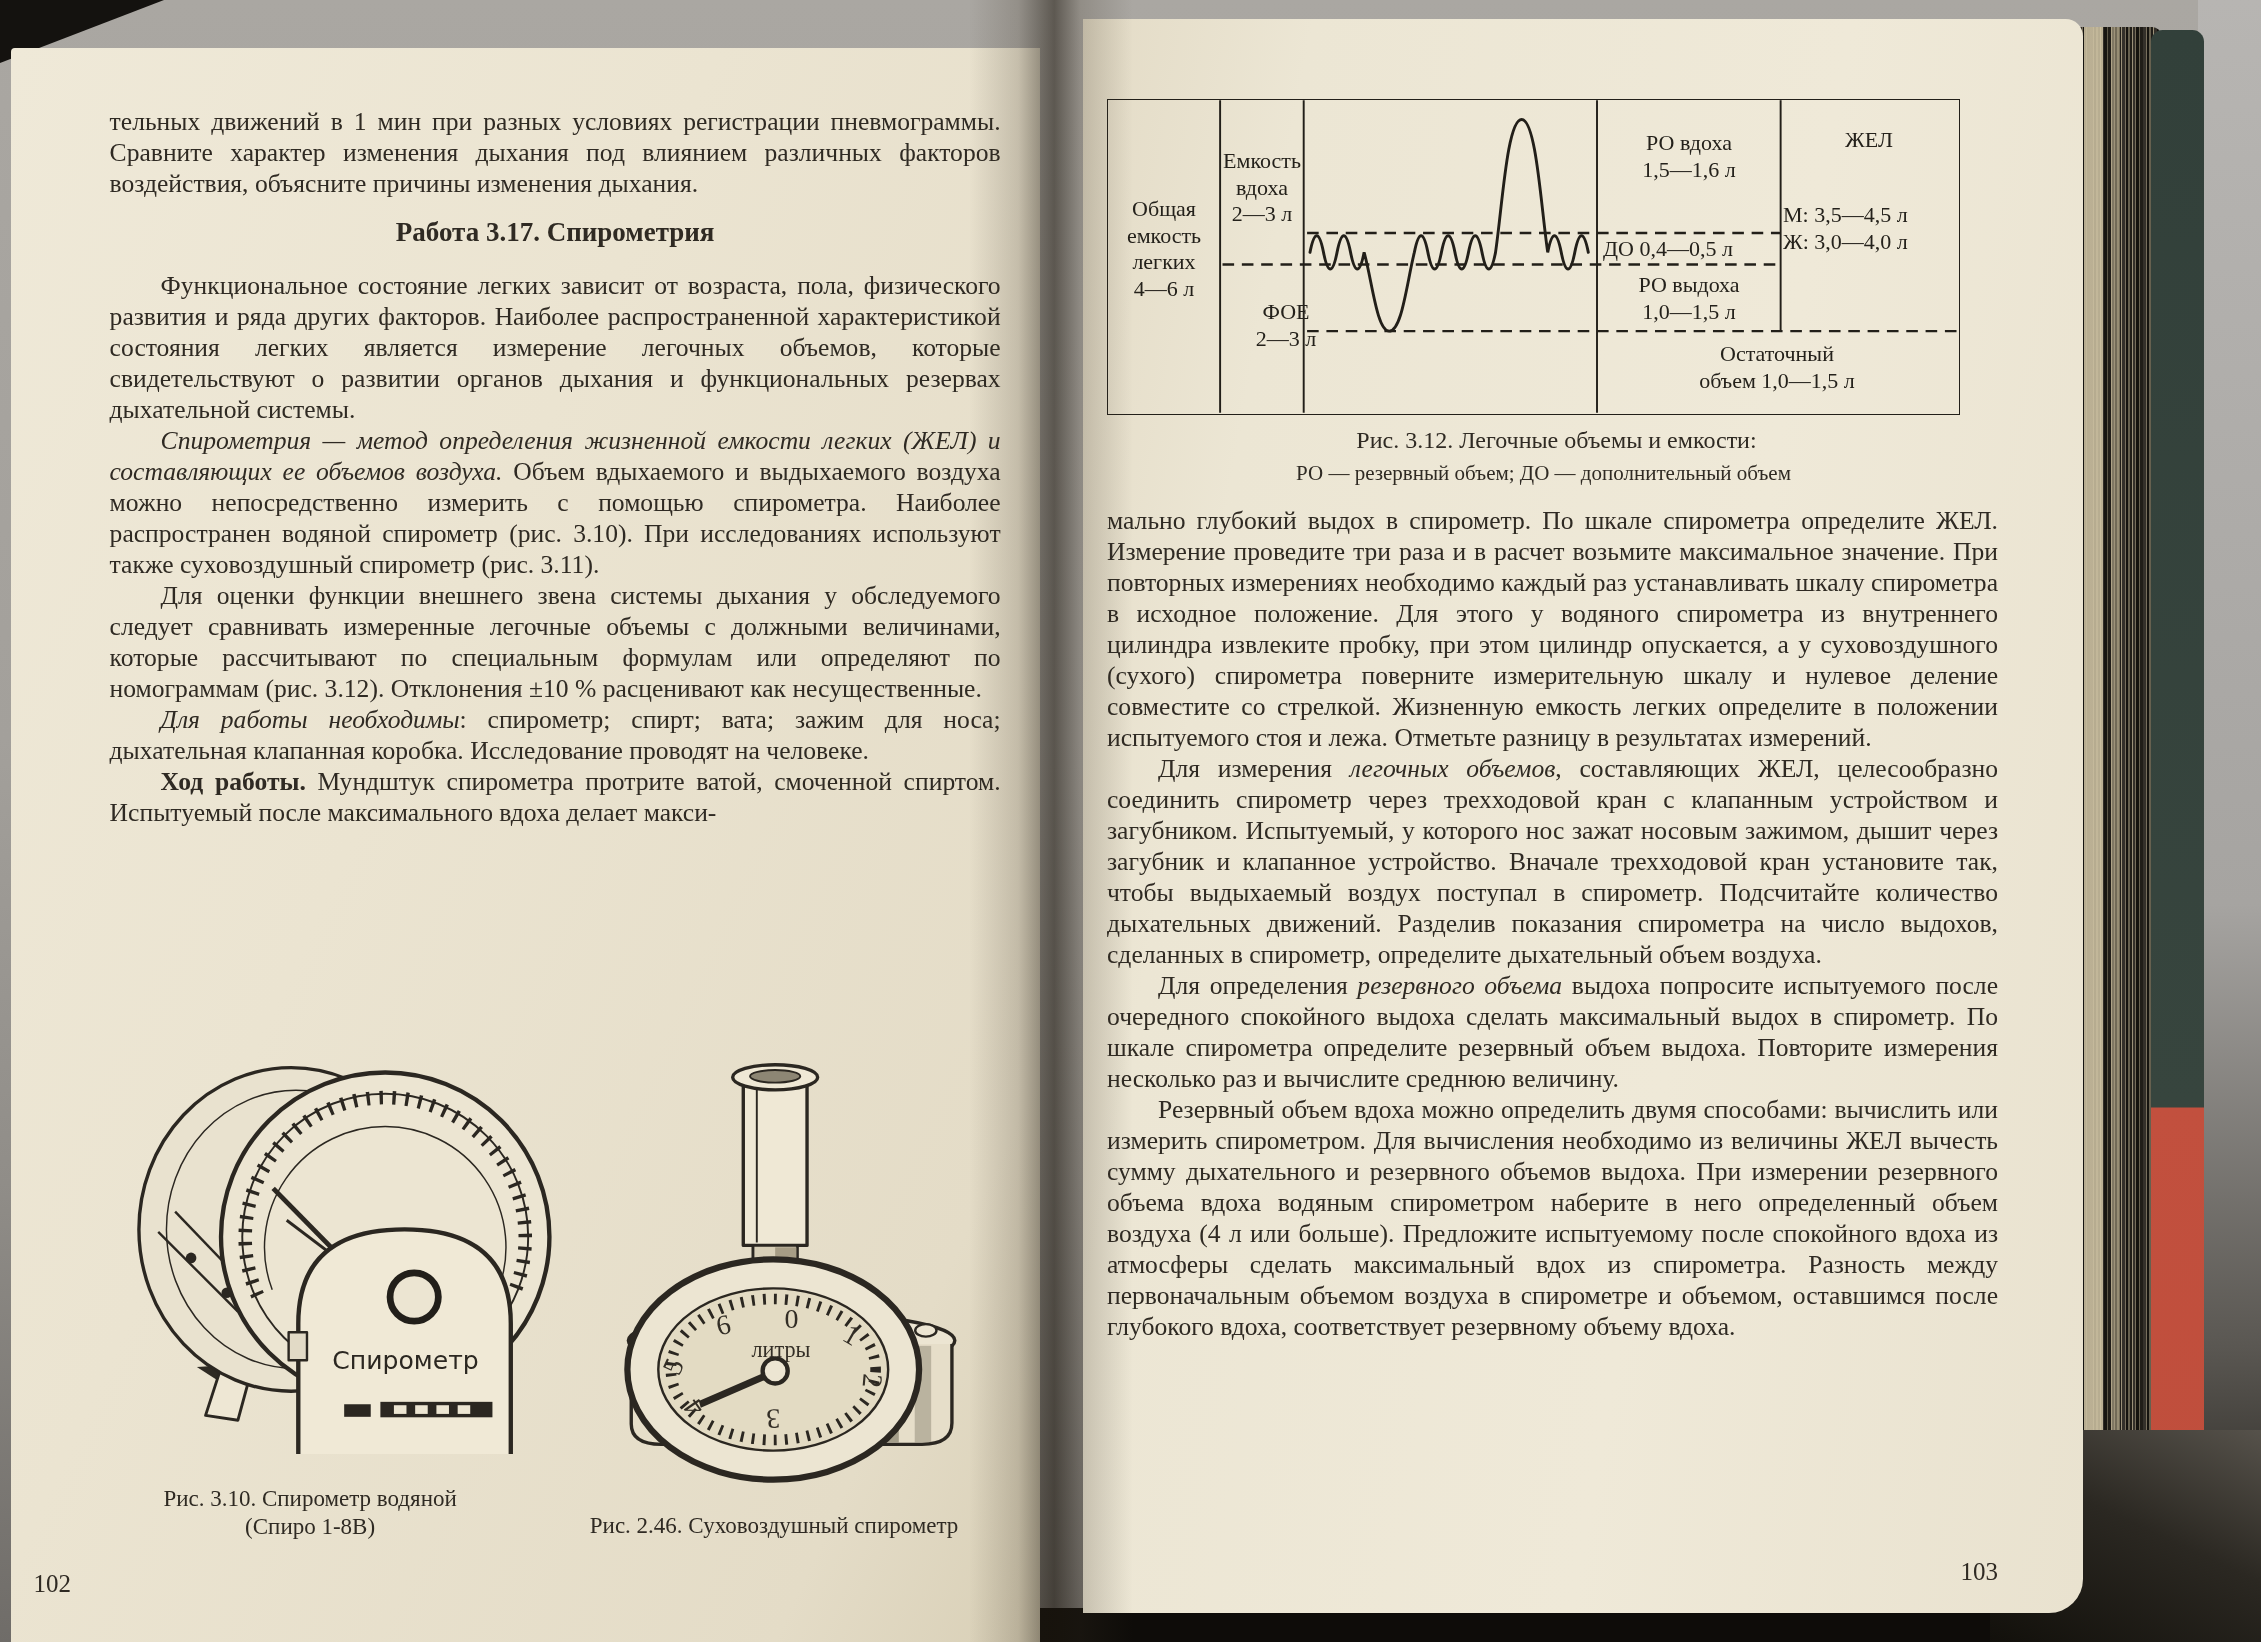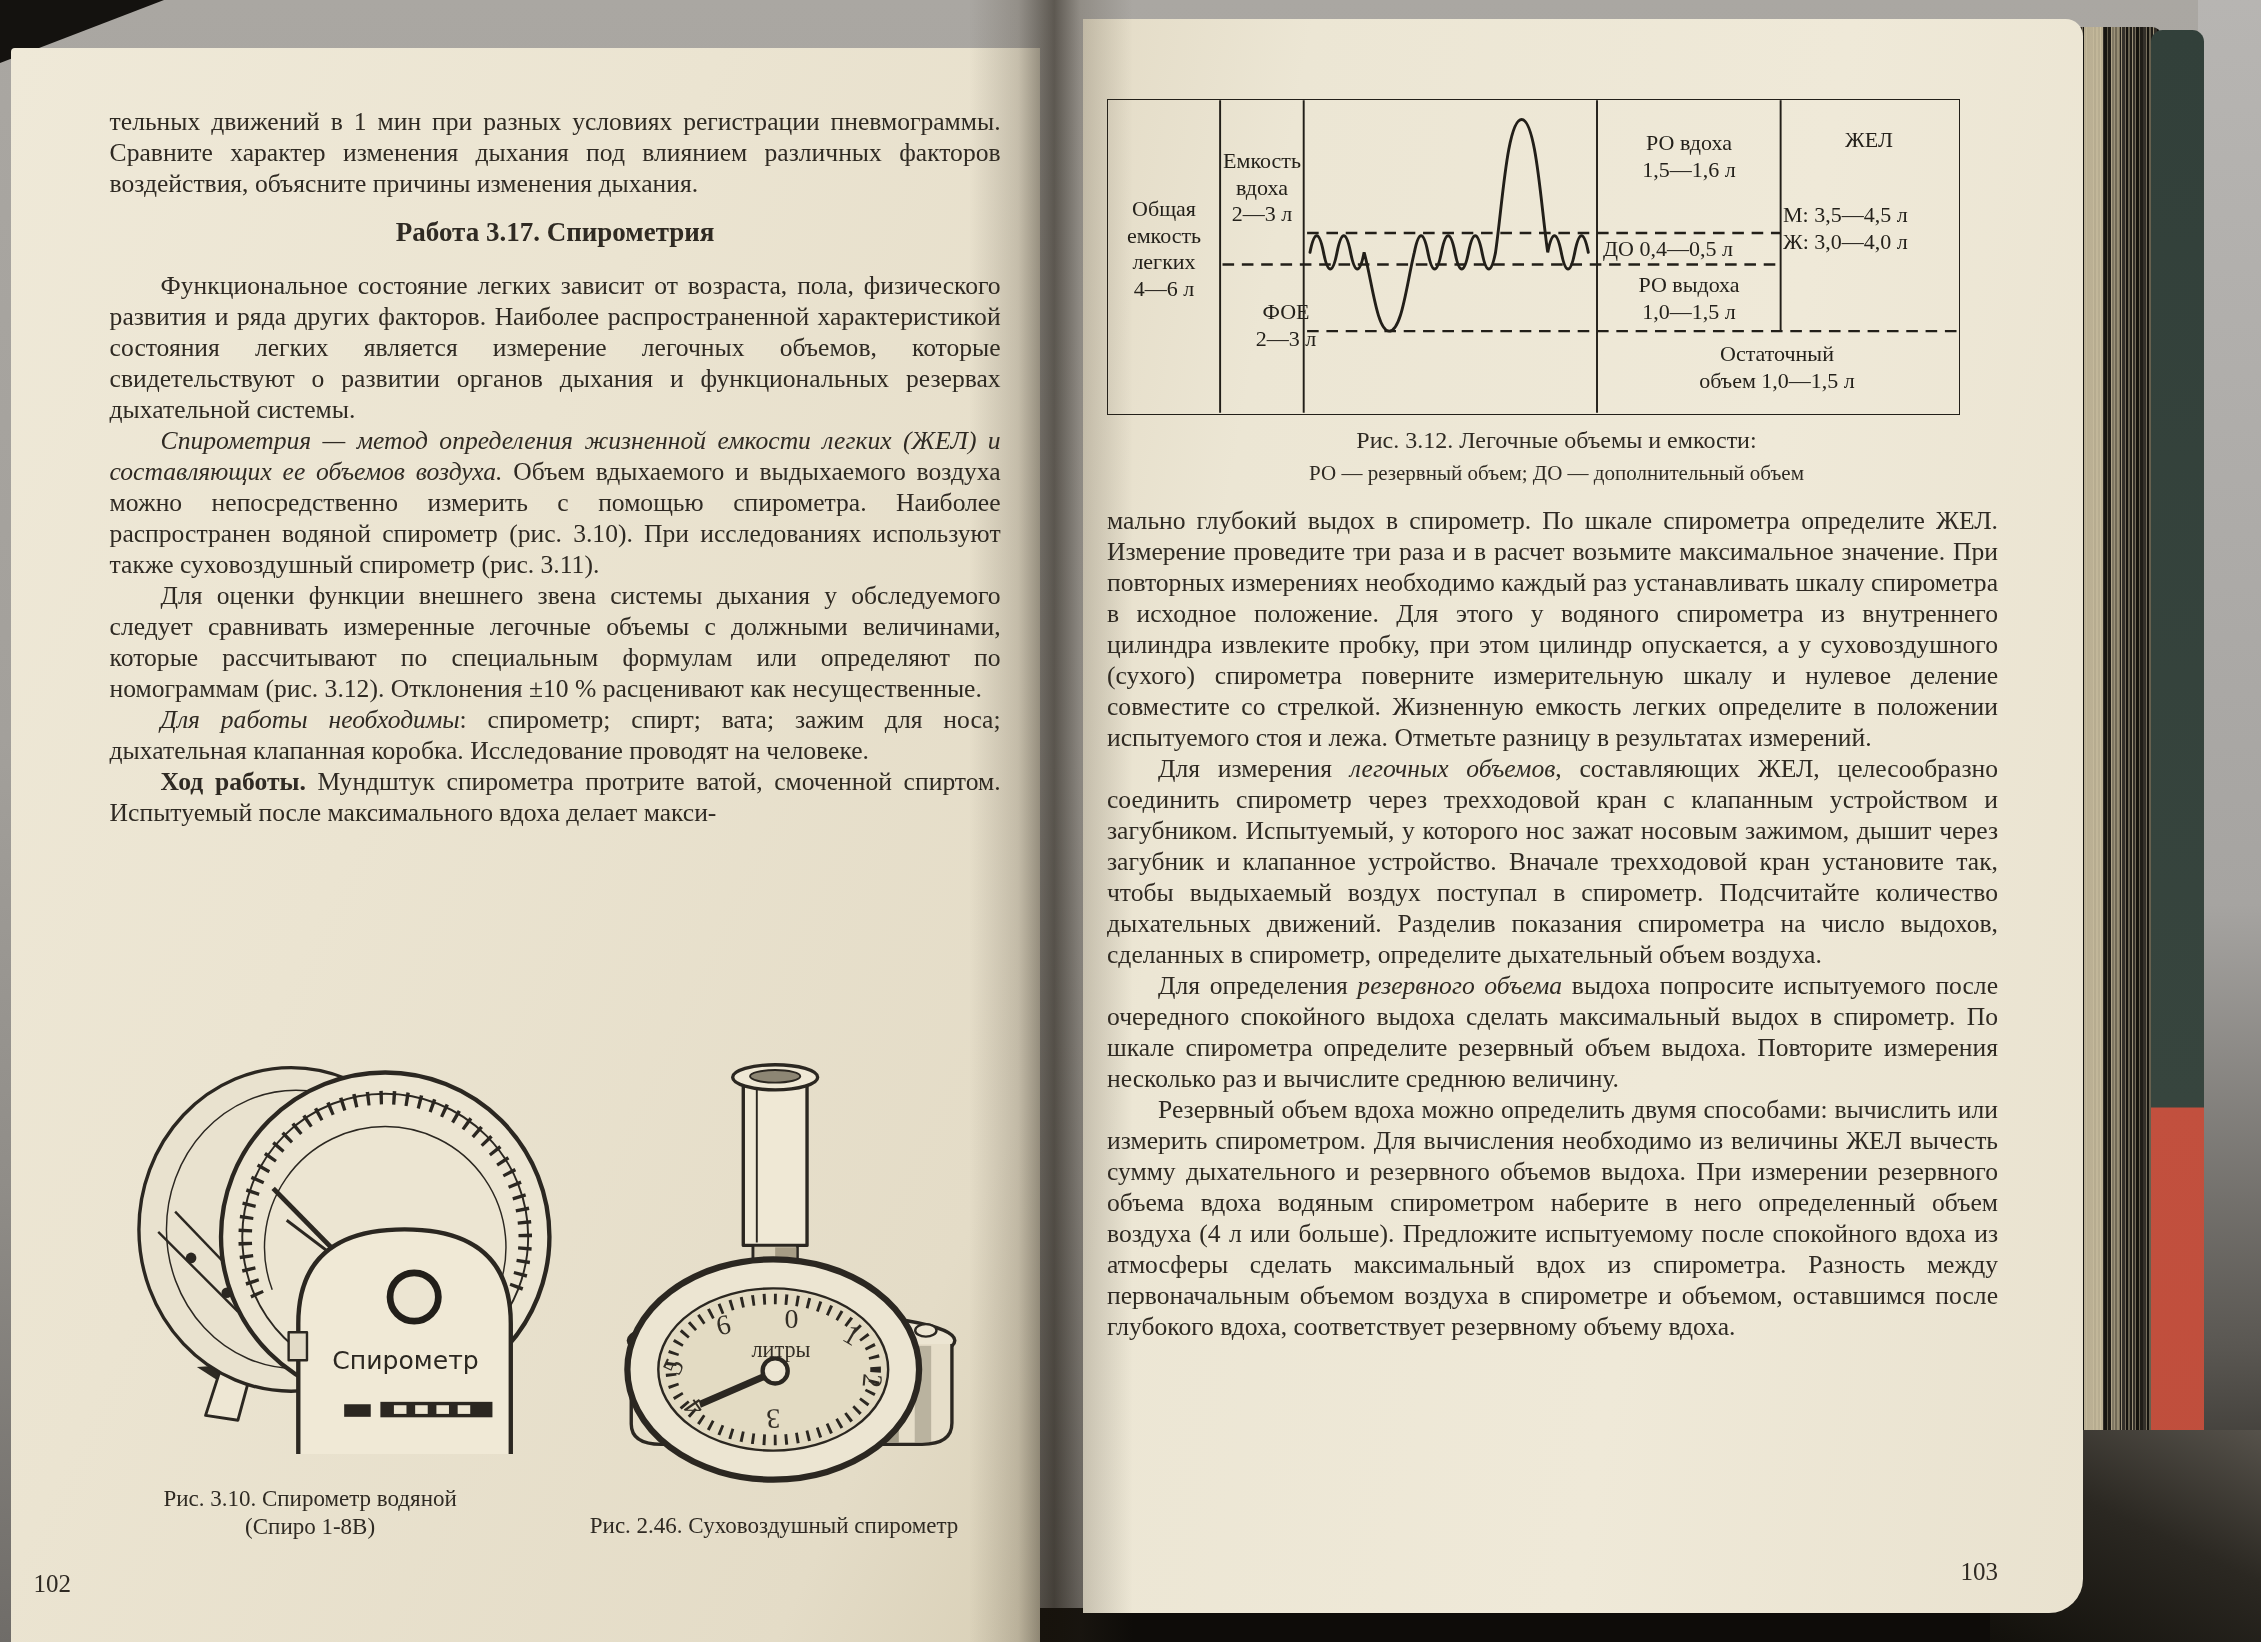--- a/index.html
+++ b/index.html
@@ -185,21 +185,21 @@
       <div class="dlabel left" style="left:495px;top:136px;width:179px;">ДО 0,4—0,5 л</div>
       <div class="dlabel" style="left:489px;top:172px;width:184px;">РО выдоха
 1,0—1,5 л</div>
       <div class="dlabel" style="left:673px;top:26.6px;width:176px;">ЖЕЛ</div>
       <div class="dlabel left" style="left:675px;top:102px;width:172px;"><span>М: 3,5—4,5 л</span><br><span>Ж: 3,0—4,0 л</span></div>
       <div class="dlabel" style="left:489px;top:241px;width:360px;">Остаточный
 объем 1,0—1,5 л</div>
     </div>
 
     <div class="caption" style="left:24px;top:408px;width:899px;font-size:24px;">Рис. 3.12. Легочные объемы и емкости:</div>
-    <div class="caption caption-sm" style="left:24px;top:441px;width:899px;text-align:center;">РО — резервный объем; ДО — дополнительный объем</div>
+    <div class="caption caption-sm" style="left:11px;top:441px;width:899px;text-align:center;">РО — резервный объем; ДО — дополнительный объем</div>
 
     <div class="textcol" style="left:24px;top:486px;width:891px;">
       <p>мально глубокий выдох в спирометр. По шкале спирометра определите ЖЕЛ. Измерение проведите три раза и в расчет возьмите максимальное значение. При повторных измерениях необходимо каждый раз устанавливать шкалу спирометра в исходное положение. Для этого у водяного спирометра из внутреннего цилиндра извлеките пробку, при этом цилиндр опускается, а у суховоздушного (сухого) спирометра поверните измерительную шкалу и нулевое деление совместите со стрелкой. Жизненную емкость легких определите в положении испытуемого стоя и лежа. Отметьте разницу в результатах измерений.</p>
       <p class="indent"><span>Для измерения </span><span class="lead-i">легочных объемов</span><span>, составляющих ЖЕЛ, целесообразно соединить спирометр через трехходовой кран с клапанным устройством и загубником. Испытуемый, у которого нос зажат носовым зажимом, дышит через загубник и клапанное устройство. Вначале трехходовой кран установите так, чтобы выдыхаемый воздух поступал в спирометр. Подсчитайте количество дыхательных движений. Разделив показания спирометра на число выдохов, сделанных в спирометр, определите дыхательный объем воздуха.</span></p>
       <p class="indent"><span>Для определения </span><span class="lead-i">резервного объема</span><span> выдоха попросите испытуемого после очередного спокойного выдоха сделать максимальный выдох в спирометр. По шкале спирометра определите резервный объем выдоха. Повторите измерения несколько раз и вычислите среднюю величину.</span></p>
       <p class="indent">Резервный объем вдоха можно определить двумя способами: вычислить или измерить спирометром. Для вычисления необходимо из величины ЖЕЛ вычесть сумму дыхательного и резервного объемов выдоха. При измерении резервного объема вдоха водяным спирометром наберите в него определенный объем воздуха (4 л или больше). Предложите испытуемому после спокойного вдоха из атмосферы сделать максимальный вдох из спирометра. Разность между первоначальным объемом воздуха в спирометре и объемом, оставшимся после глубокого вдоха, соответствует резервному объему вдоха.</p>
     </div>
 
     <div class="pagenum" style="left:24px;top:1539px;width:891px;text-align:right;">103</div>
   </div>

